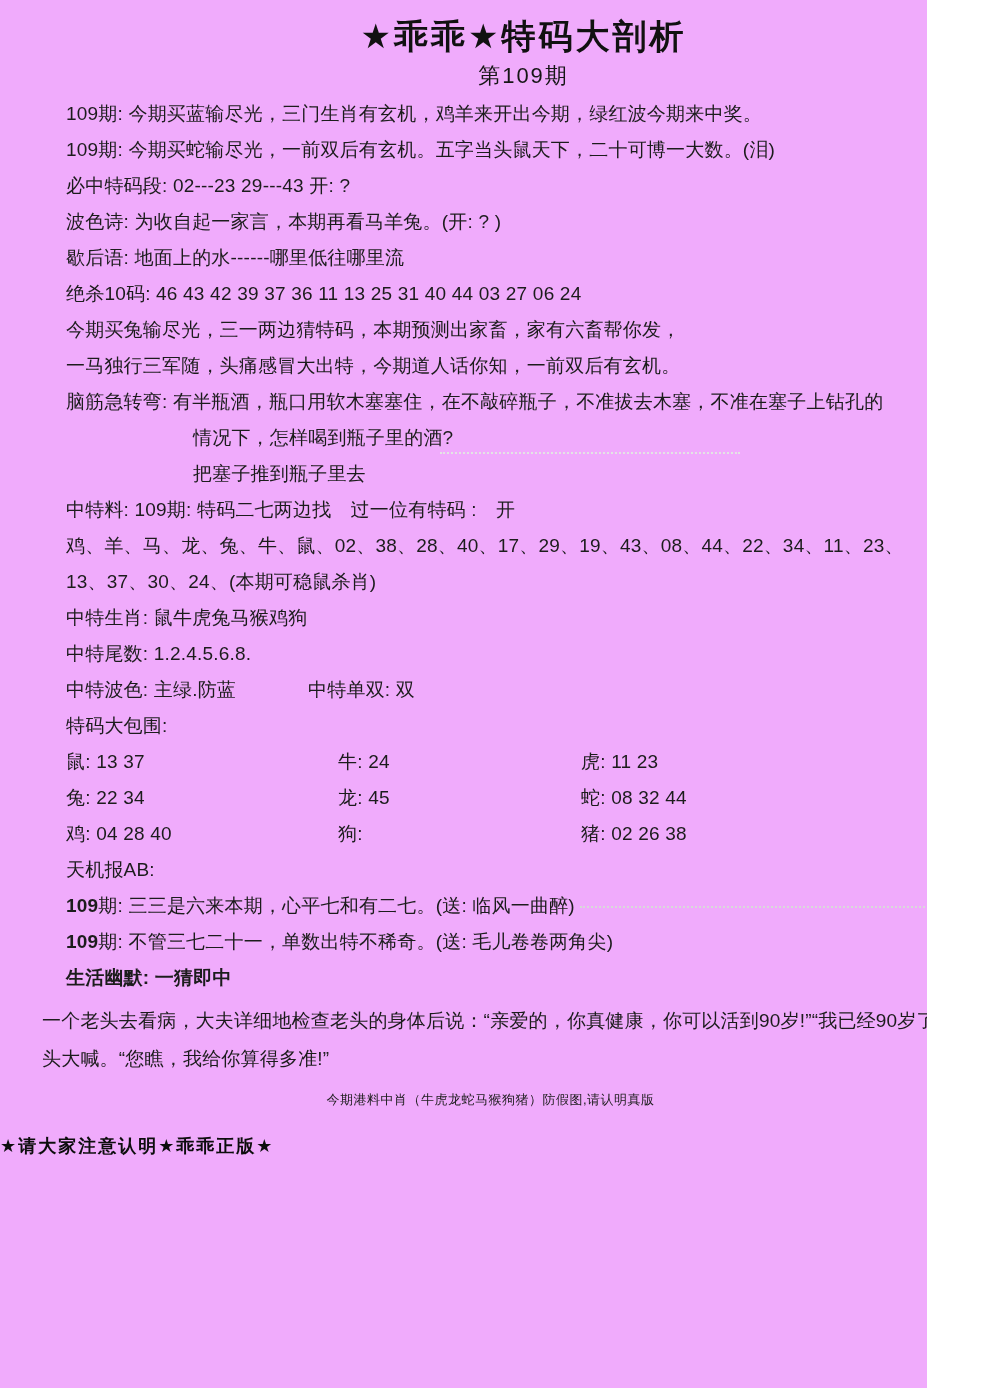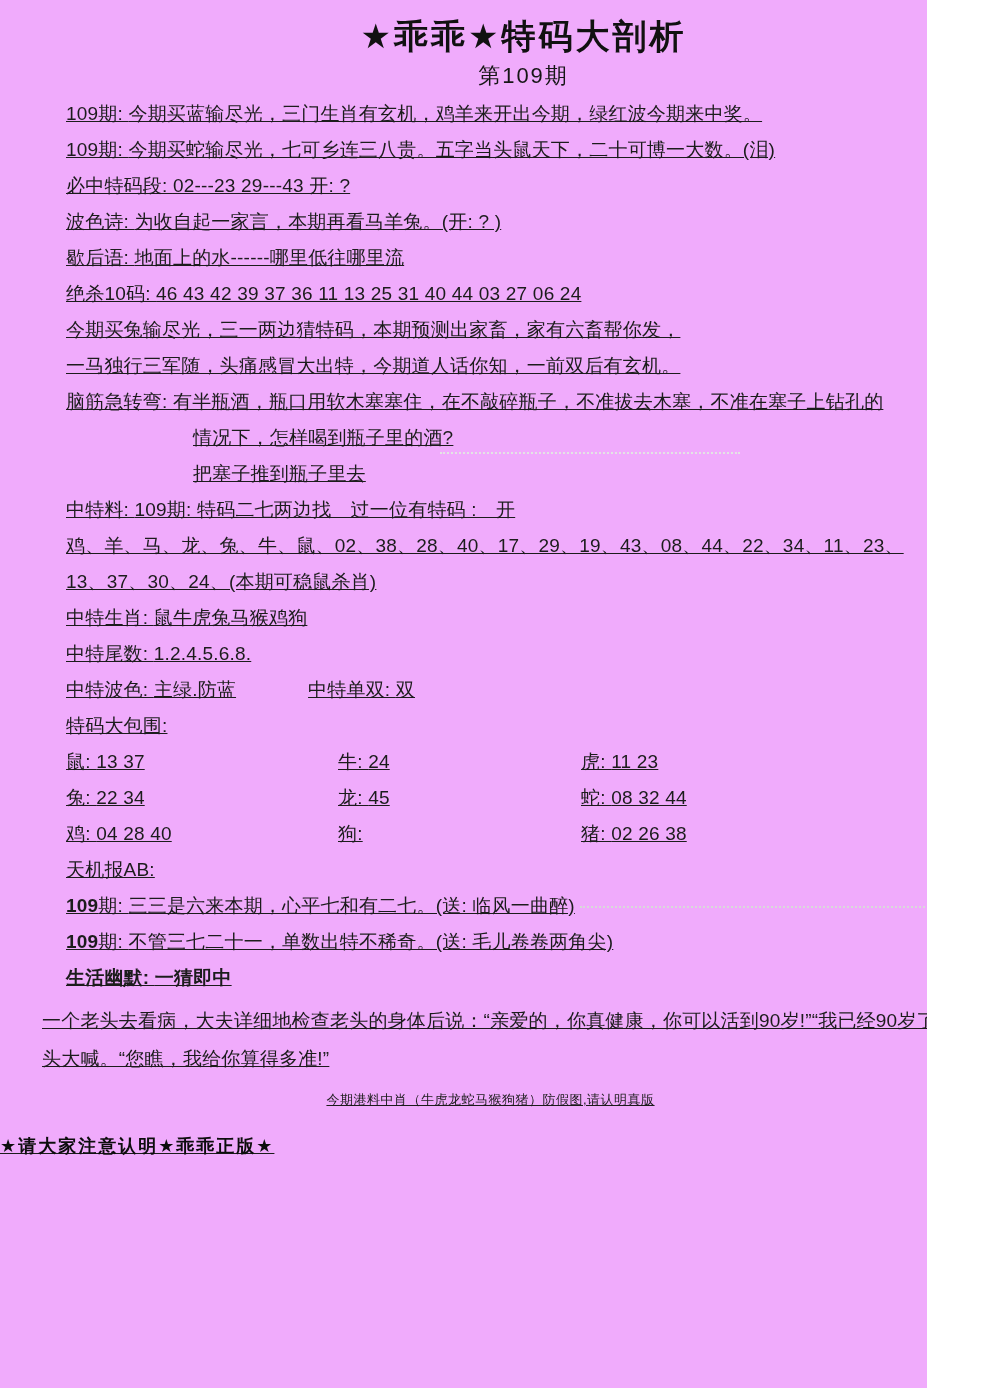--- a/index.html
+++ b/index.html
@@ -12,21 +12,21 @@
   .page{position:relative;width:927px;height:1388px;overflow:hidden;background:#f0abfc;}
   .inner{padding:16px 0 0 66px;width:915px;}
   .title{
     margin:0;text-align:center;font-size:34px;font-weight:700;
     letter-spacing:3px;line-height:40px;color:#111;
   }
   .subtitle{
     text-align:center;font-size:22px;letter-spacing:2px;
     line-height:28px;margin-top:6px;color:#161616;
   }
-  .content{margin-top:12px;text-decoration:underline;}
+  .content{margin-top:12px;}
   .line{
     font-size:19px;line-height:24px;margin:0 0 12px 0;
     letter-spacing:0.2px;white-space:nowrap;
   }
   .wraps{white-space:normal;}
   .indent{padding-left:127px;}
   .gap{margin-top:6px;}
   .bold{font-weight:700;}
   .num{font-weight:700;}
   .grid-row{
@@ -52,21 +52,21 @@
 </head>
 <body>
 
 <div class="page">
   <div class="inner">
     <h1 class="title">★乖乖★特码大剖析</h1>
     <div class="subtitle">第109期</div>
 
     <div class="content">
       <p class="line"><span>109期: </span><span>今期买蓝输尽光，三门生肖有玄机，鸡羊来开出今期，绿红波今期来中奖。</span></p>
-      <p class="line"><span>109期: </span><span>今期买蛇输尽光，七可乡连三八贵。五字当头鼠天下，二十可博一大数。(泪)</span></p>
+      <p class="line"><span>109期: </span><span>今期买蛇输尽光，一前双后有玄机。五字当头鼠天下，二十可博一大数。(泪)</span></p>
       <p class="line"><span>必中特码段: </span><span>02---23 29---43 开: ?</span></p>
       <p class="line"><span>波色诗: </span><span>为收自起一家言，本期再看马羊兔。(开: ? )</span></p>
       <p class="line"><span>歇后语: </span><span>地面上的水------哪里低往哪里流</span></p>
       <p class="line"><span>绝杀10码: </span><span>46 43 42 39 37 36 11 13 25 31 40 44 03 27 06 24</span></p>
       <p class="line"><span>今期买兔输尽光，三一两边猜特码，本期预测出家畜，家有六畜帮你发，</span></p>
       <p class="line"><span>一马独行三军随，头痛感冒大出特，今期道人话你知，一前双后有玄机。</span></p>
       <p class="line wraps"><span>脑筋急转弯: </span><span>有半瓶酒，瓶口用软木塞塞住，在不敲碎瓶子，不准拔去木塞，不准在塞子上钻孔的</span></p>
       <p class="line indent">情况下，怎样喝到瓶子里的酒?</p>
       <p class="line indent">把塞子推到瓶子里去</p>
       <p class="line"><span>中特料: </span><span>109期: 特码二七两边找　过一位有特码 :　开</span></p>

